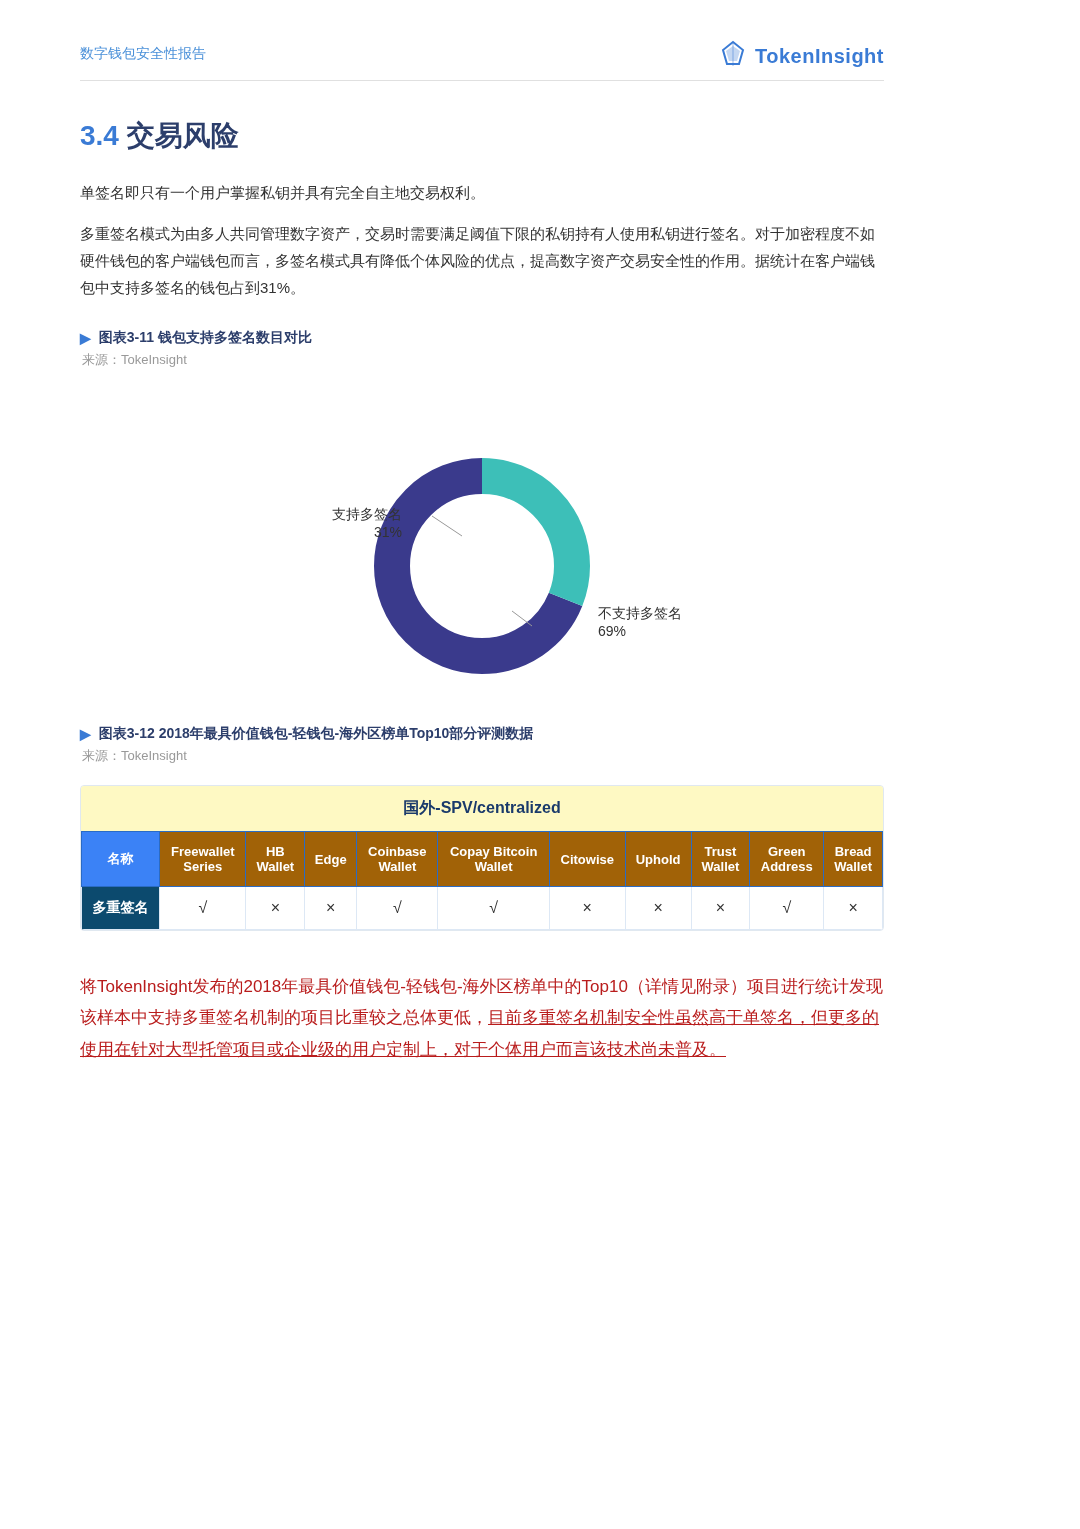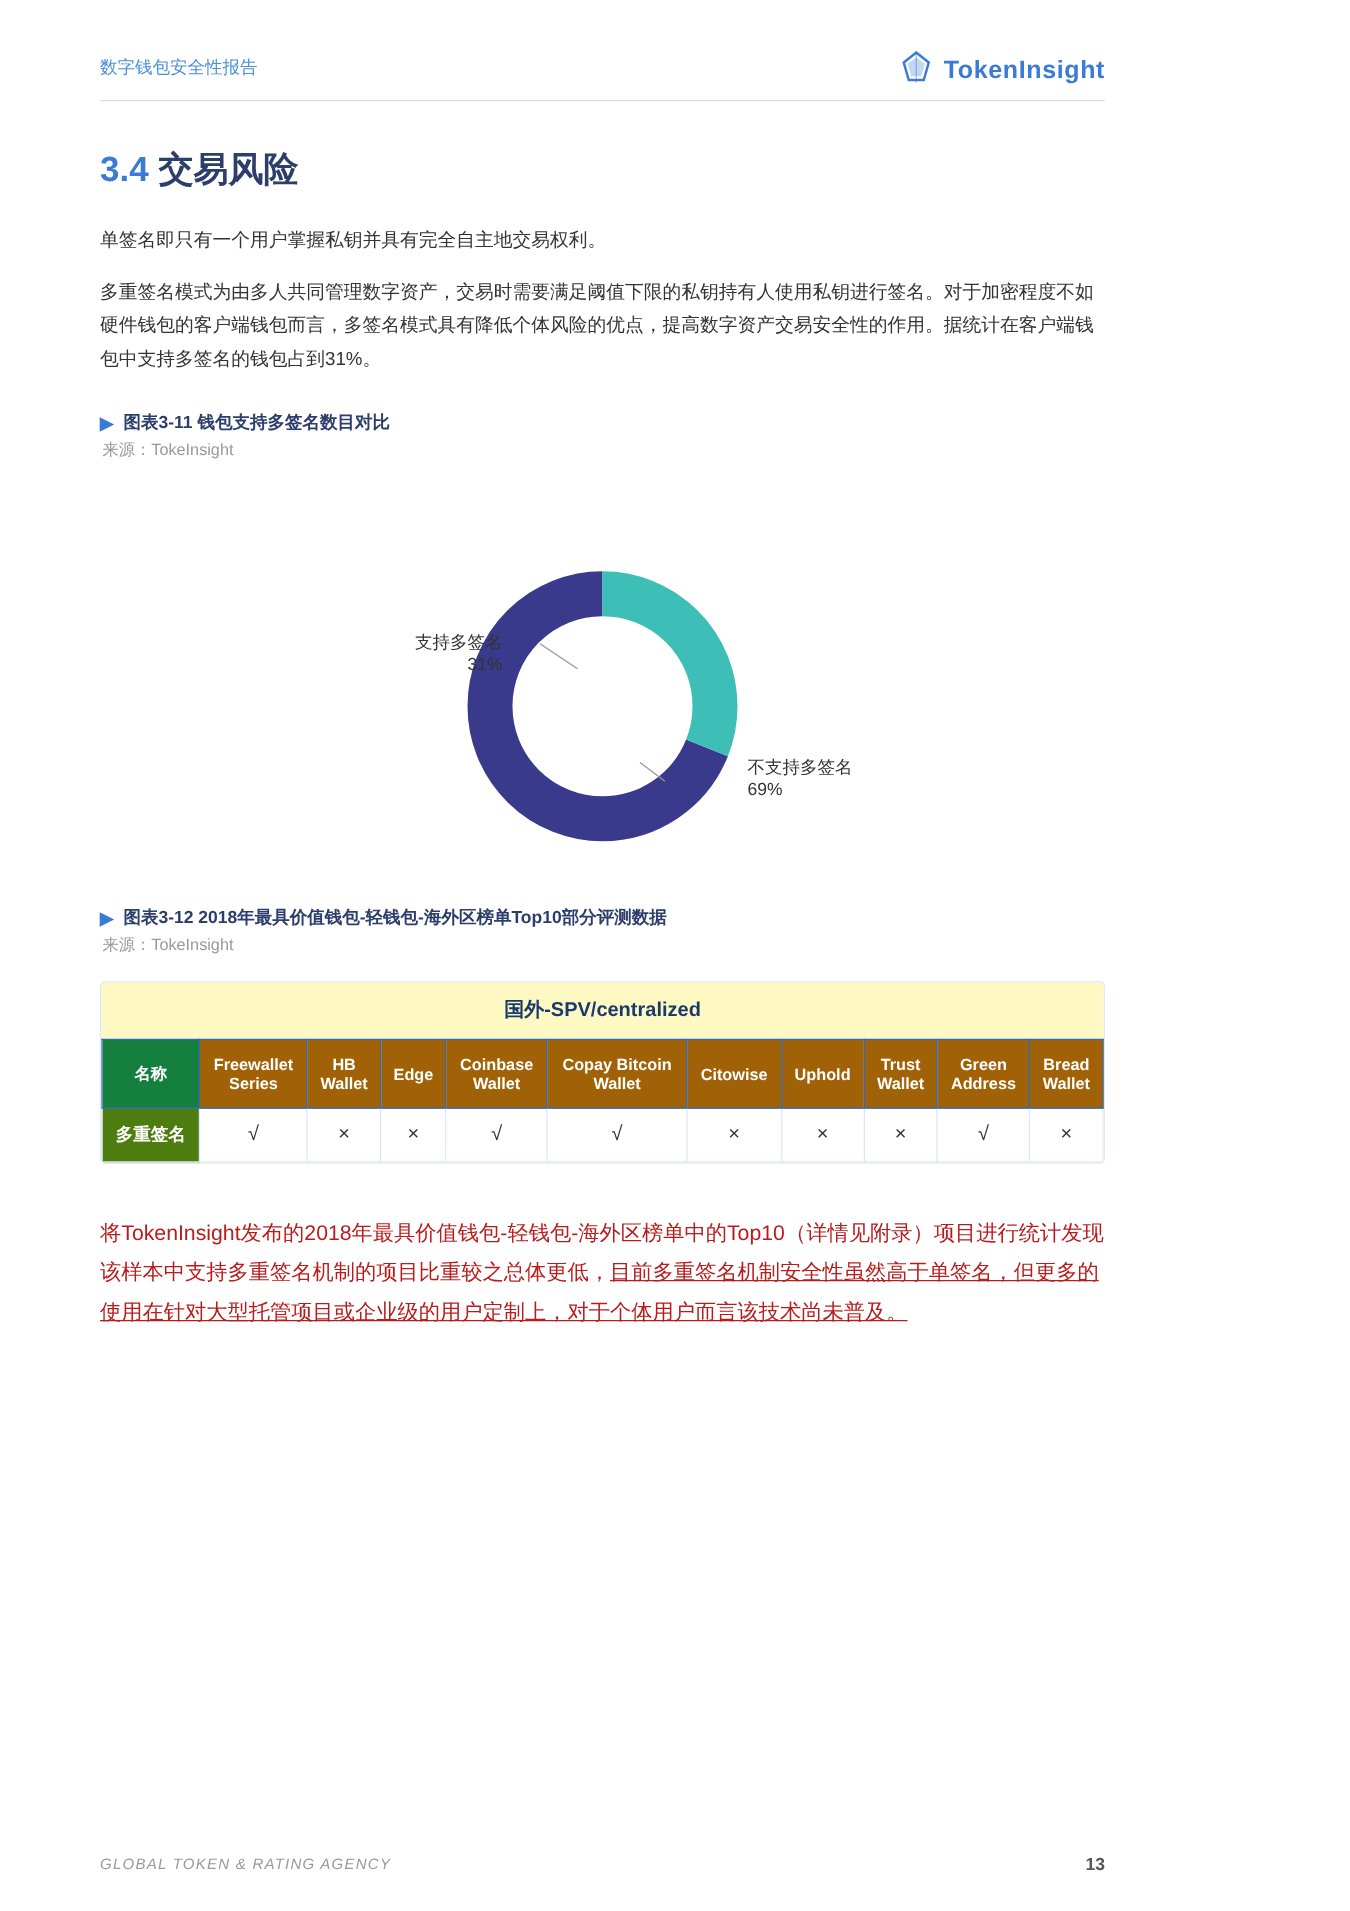--- a/index.html
+++ b/index.html
@@ -125,32 +125,32 @@
     thead tr th {
       background: #a16207;
       color: #fff;
       font-size: 13px;
       font-weight: 600;
       padding: 12px 8px;
       text-align: center;
       border: 1px solid #2a6bc5;
     }
     thead tr th:first-child {
-      background: #15803d;
+      background: #3b82f6;
     }
     tbody tr td {
       text-align: center;
       padding: 12px 8px;
       font-size: 14px;
       border: 1px solid #dde8f5;
       background: #fff;
       color: #333;
     }
     tbody tr td:first-child {
-      background: #4d7c0f;
+      background: #0c4a6e;
       color: #fff;
       font-weight: 600;
       font-size: 14px;
     }
     .check { color: #333; font-size: 16px; }
     .cross { color: #333; font-size: 16px; }
     
     .footer-text {
       font-size: 17px;
       line-height: 1.85;
@@ -289,17 +289,13 @@
           </tbody>
         </table>
       </div>
     </div>
 
     <p class="footer-text">
       将TokenInsight发布的2018年最具价值钱包-轻钱包-海外区榜单中的Top10（详情见附录）项目进行统计发现该样本中支持多重签名机制的项目比重较之总体更低，<u>目前多重签名机制安全性虽然高于单签名，但更多的使用在针对大型托管项目或企业级的用户定制上，对于个体用户而言该技术尚未普及。</u>
     </p>
   </div>
 
-  <div class="page-footer">
-    <span class="page-footer-agency">GLOBAL TOKEN &amp; RATING AGENCY</span>
-    <span class="page-footer-num">13</span>
-  </div>
 </div>
 
 </body></html>

